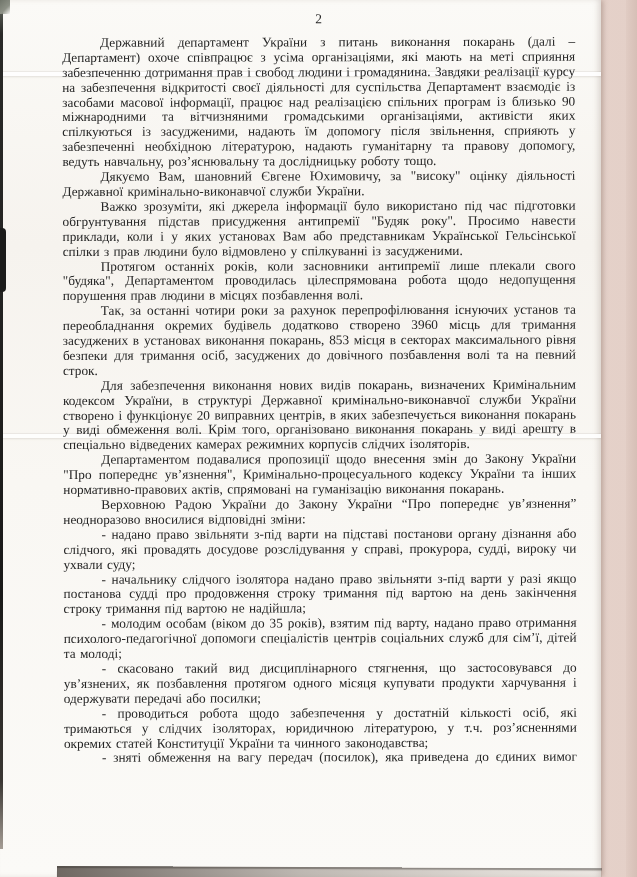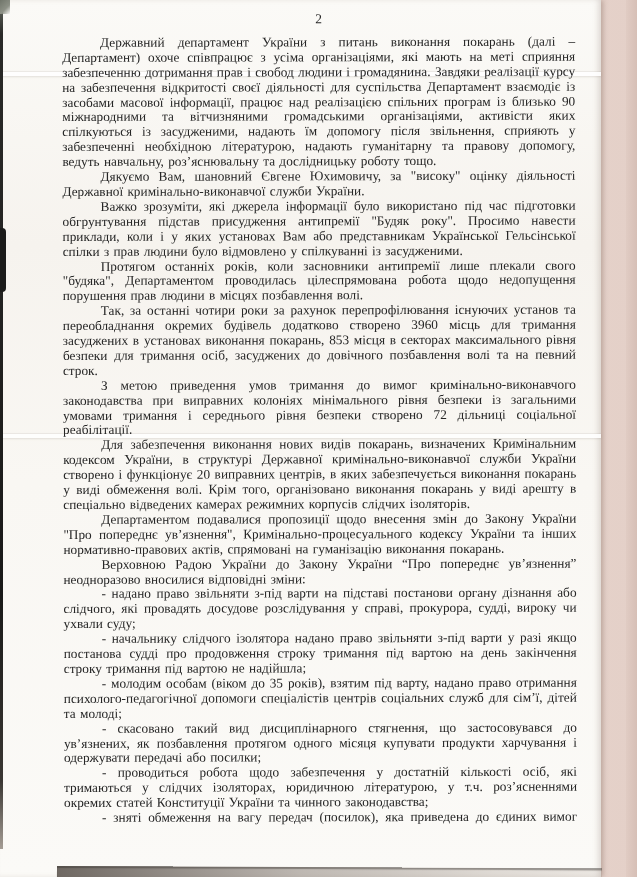--- a/index.html
+++ b/index.html
@@ -72,21 +72,20 @@
     <div class="crease c1"></div>
     <div class="crease c2"></div>
 
     <div class="text-block">
       <div class="page-num">2</div>
       <p>Державний департамент України з питань виконання покарань (далі – Департамент) охоче співпрацює з усіма організаціями, які мають на меті сприяння забезпеченню дотримання прав і свобод людини і громадянина. Завдяки реалізації курсу на забезпечення відкритості своєї діяльності для суспільства Департамент взаємодіє із засобами масової інформації, працює над реалізацією спільних програм із близько 90 міжнародними та вітчизняними громадськими організаціями, активісти яких спілкуються із засудженими, надають їм допомогу після звільнення, сприяють у забезпеченні необхідною літературою, надають гуманітарну та правову допомогу, ведуть навчальну, роз’яснювальну та дослідницьку роботу тощо.</p>
       <p>Дякуємо Вам, шановний Євгене Юхимовичу, за "високу" оцінку діяльності Державної кримінально-виконавчої служби України.</p>
       <p>Важко зрозуміти, які джерела інформації було використано під час підготовки обгрунтування підстав присудження антипремії "Будяк року". Просимо навести приклади, коли і у яких установах Вам або представникам Української Гельсінської спілки з прав людини було відмовлено у спілкуванні із засудженими.</p>
       <p>Протягом останніх років, коли засновники антипремії лише плекали свого "будяка", Департаментом проводилась цілеспрямована робота щодо недопущення порушення прав людини в місцях позбавлення волі.</p>
       <p>Так, за останні чотири роки за рахунок перепрофілювання існуючих установ та переобладнання окремих будівель додатково створено 3960 місць для тримання засуджених в установах виконання покарань, 853 місця в секторах максимального рівня безпеки для тримання осіб, засуджених до довічного позбавлення волі та на певний строк.</p>
-      <p>З метою приведення умов тримання до вимог кримінально-виконавчого законодавства при виправних колоніях мінімального рівня безпеки із загальними умовами тримання і середнього рівня безпеки створено 72 дільниці соціальної реабілітації.</p>
       <p>Для забезпечення виконання нових видів покарань, визначених Кримінальним кодексом України, в структурі Державної кримінально-виконавчої служби України створено і функціонує 20 виправних центрів, в яких забезпечується виконання покарань у виді обмеження волі. Крім того, організовано виконання покарань у виді арешту в спеціально відведених камерах режимних корпусів слідчих ізоляторів.</p>
       <p>Департаментом подавалися пропозиції щодо внесення змін до Закону України "Про попереднє ув’язнення", Кримінально-процесуального кодексу України та інших нормативно-правових актів, спрямовані на гуманізацію виконання покарань.</p>
       <p>Верховною Радою України до Закону України “Про попереднє ув’язнення” неодноразово вносилися відповідні зміни:</p>
       <p>- надано право звільняти з-під варти на підставі постанови органу дізнання або слідчого, які провадять досудове розслідування у справі, прокурора, судді, вироку чи ухвали суду;</p>
       <p>- начальнику слідчого ізолятора надано право звільняти з-під варти у разі якщо постанова судді про продовження строку тримання під вартою на день закінчення строку тримання під вартою не надійшла;</p>
       <p>- молодим особам (віком до 35 років), взятим під варту, надано право отримання психолого-педагогічної допомоги спеціалістів центрів соціальних служб для сім’ї, дітей та молоді;</p>
       <p>- скасовано такий вид дисциплінарного стягнення, що застосовувався до ув’язнених, як позбавлення протягом одного місяця купувати продукти харчування і одержувати передачі або посилки;</p>
       <p>- проводиться робота щодо забезпечення у достатній кількості осіб, які тримаються у слідчих ізоляторах, юридичною літературою, у т.ч. роз’ясненнями окремих статей Конституції України та чинного законодавства;</p>
       <p class="force-justify">- зняті обмеження на вагу передач (посилок), яка приведена до єдиних вимог</p>
     </div>

